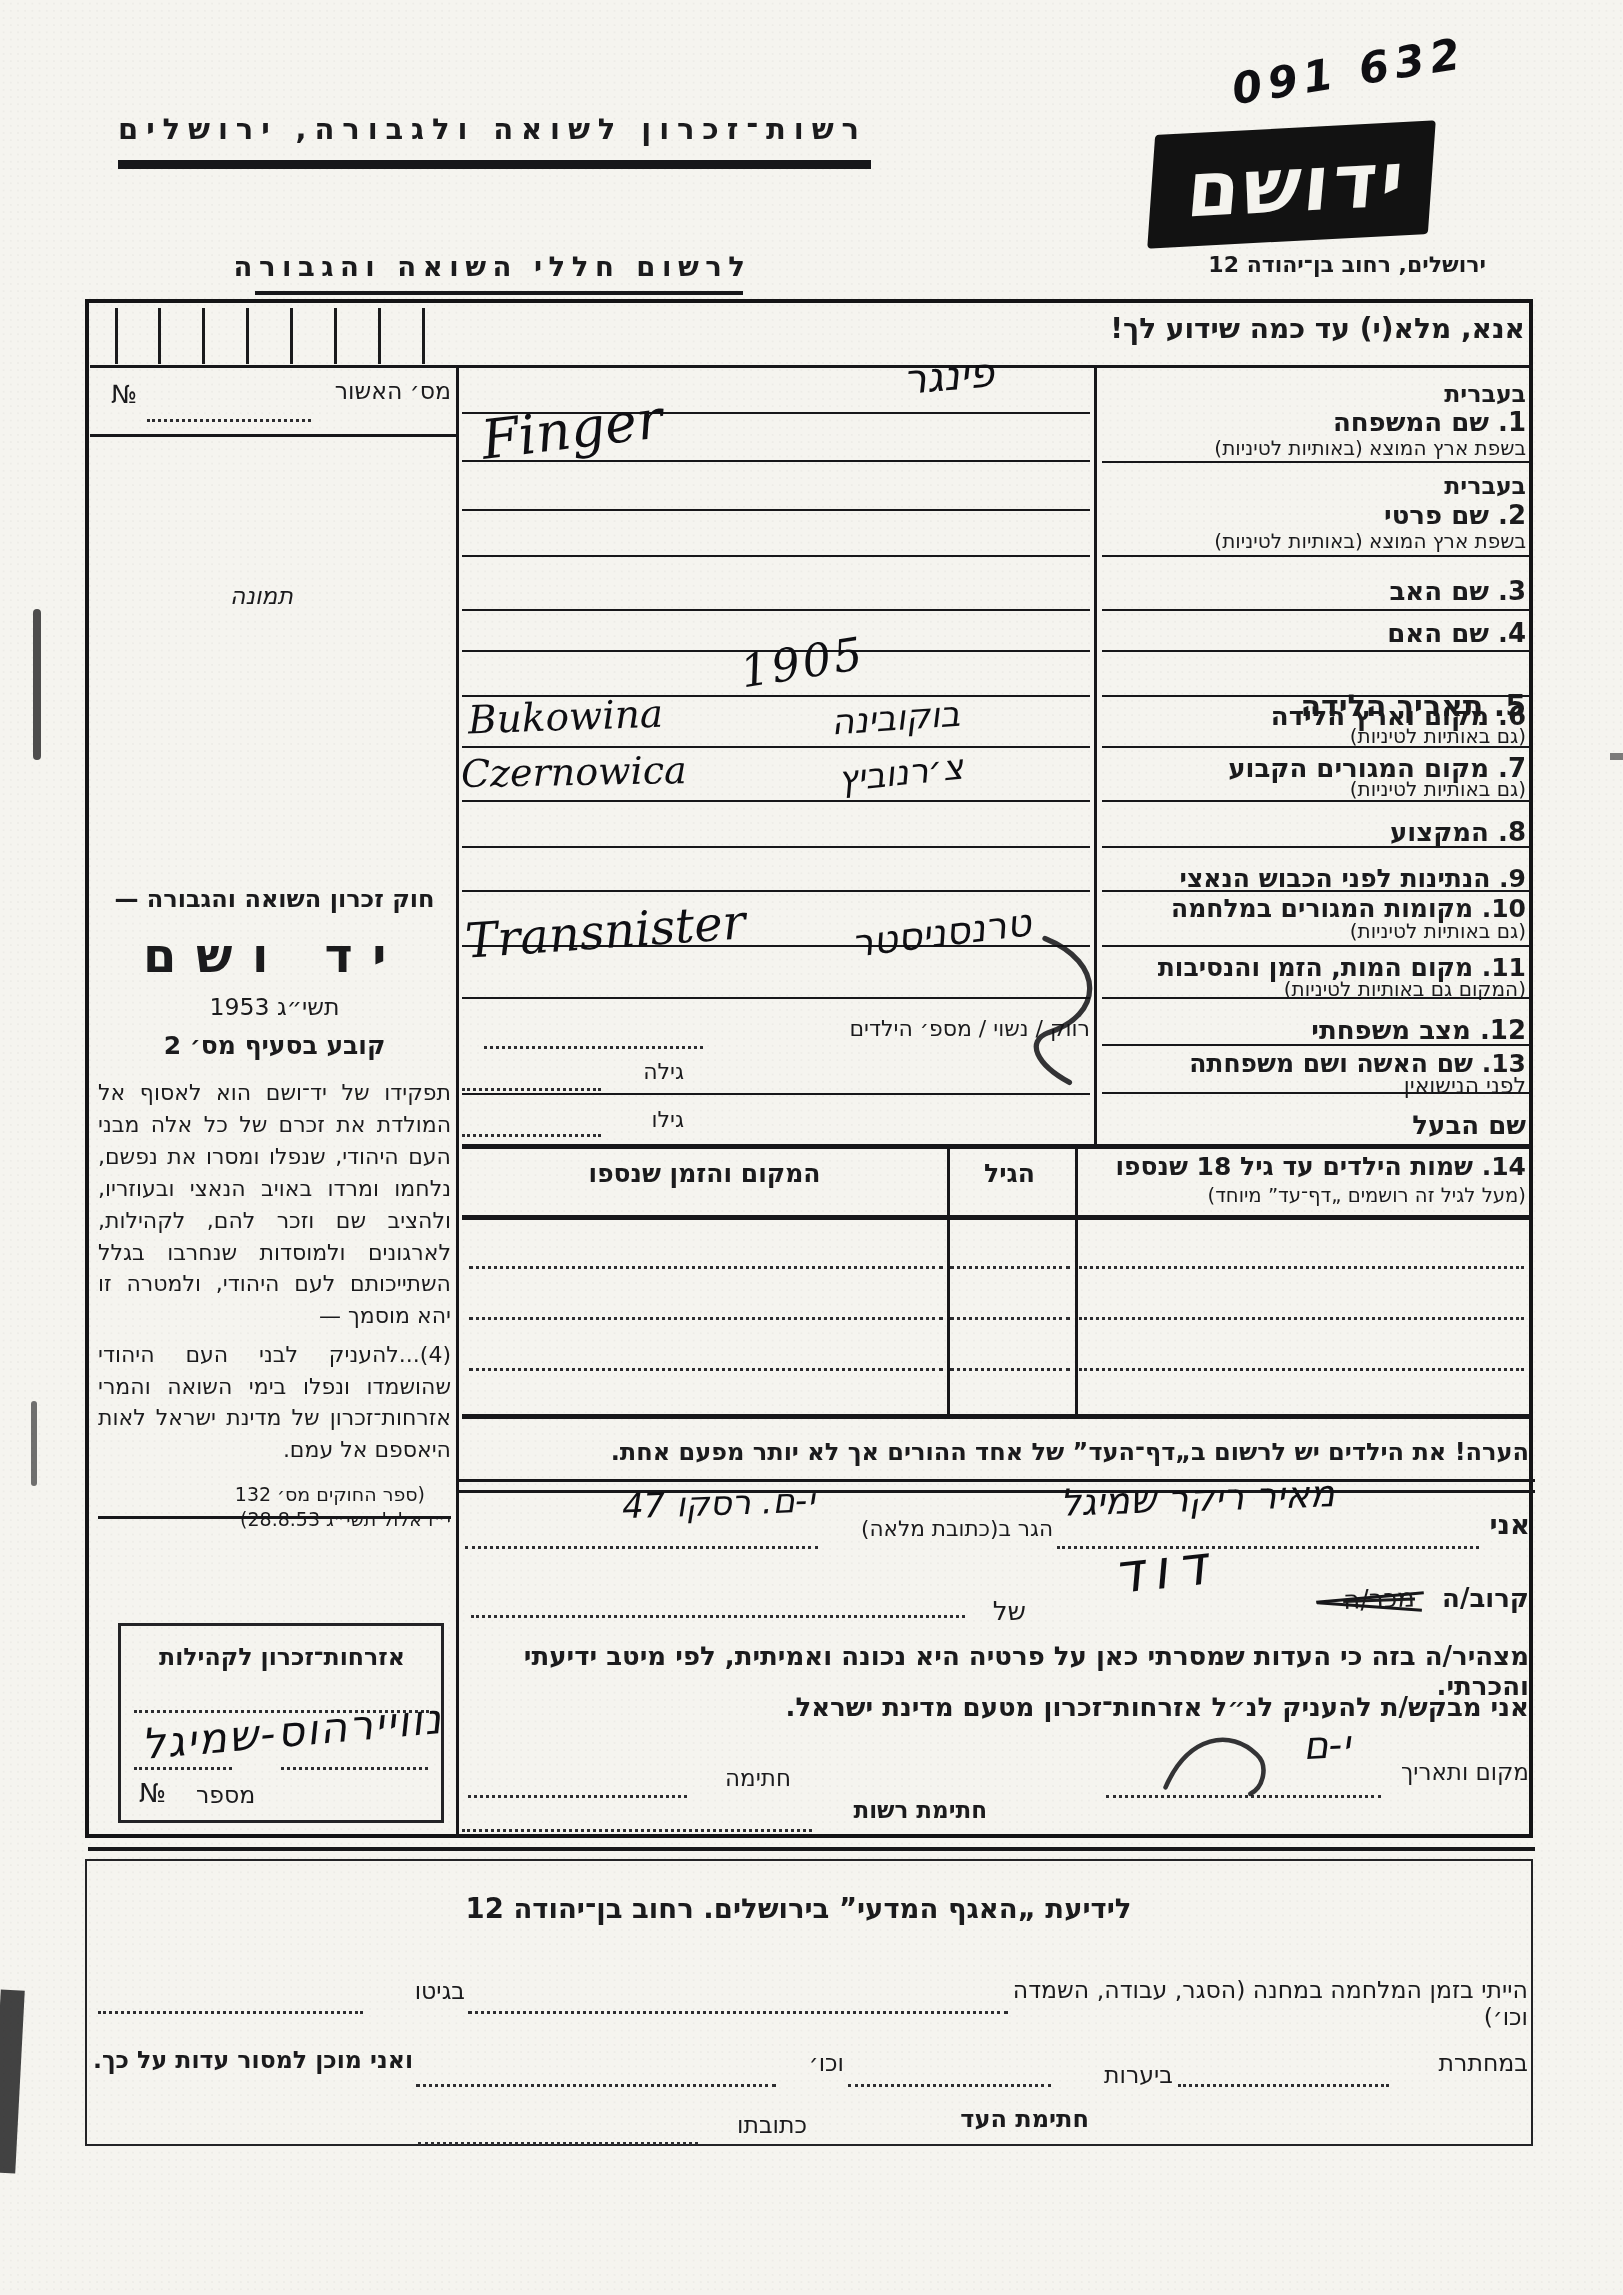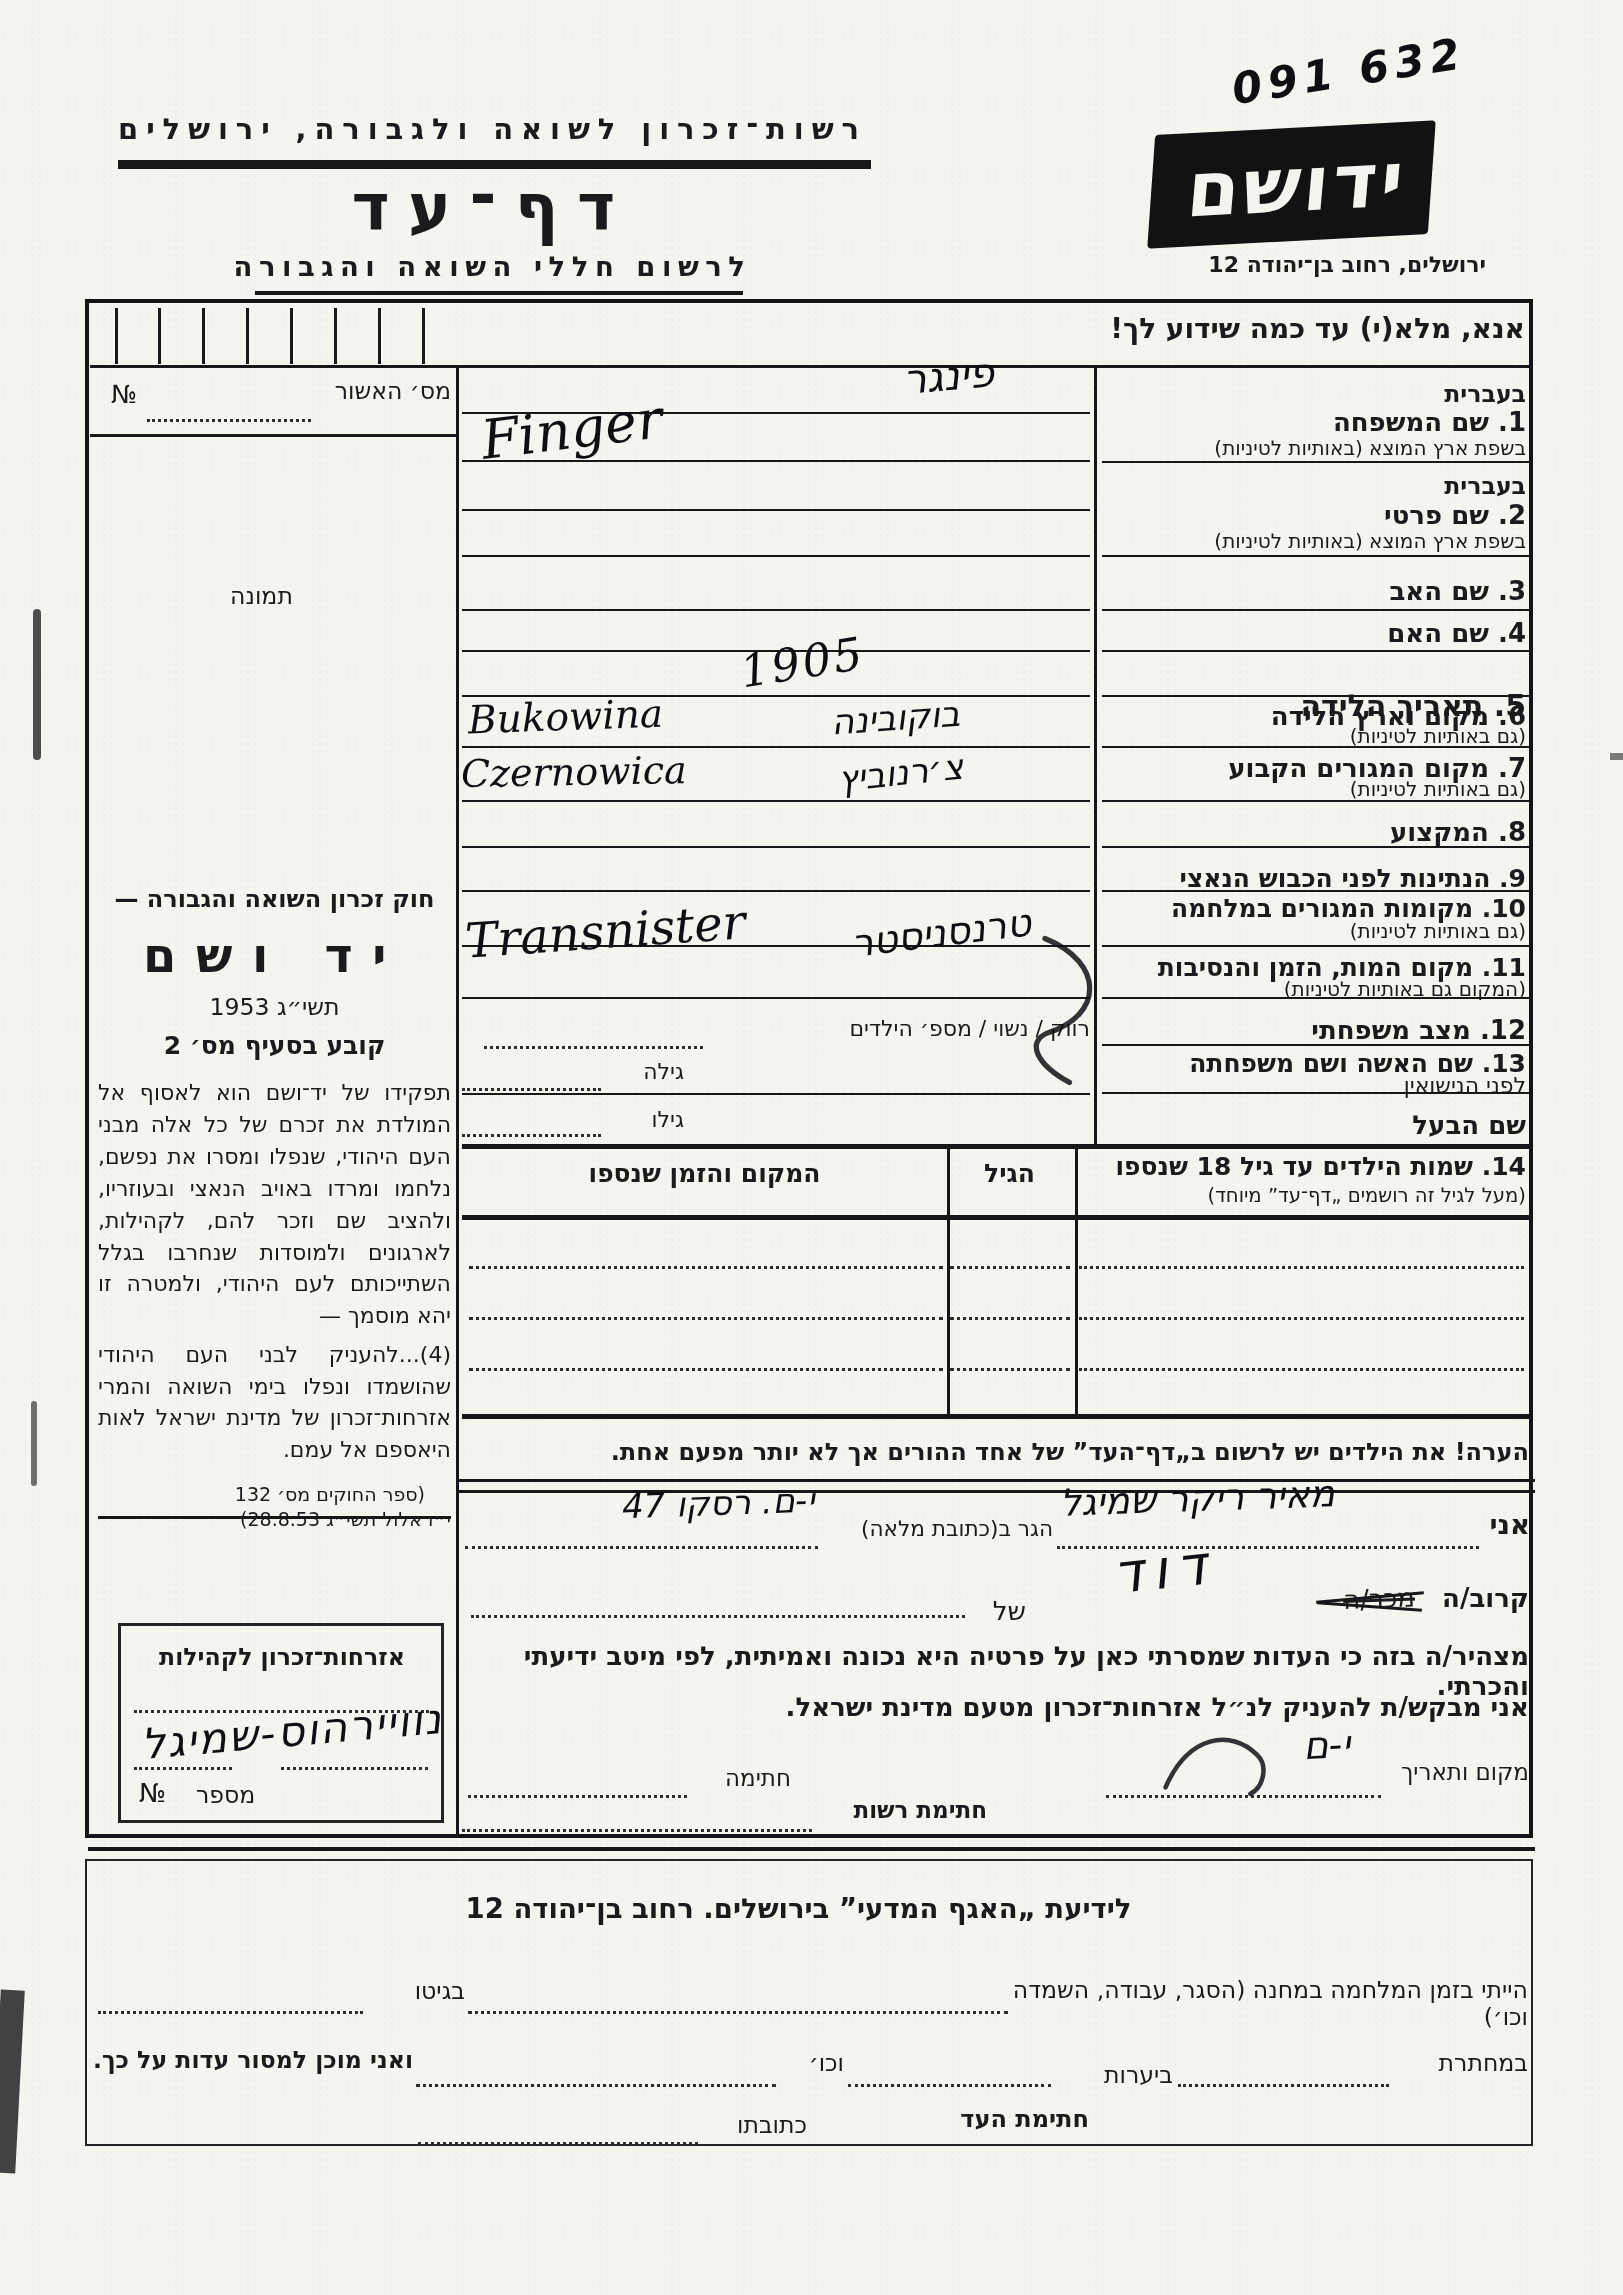--- a/index.html
+++ b/index.html
@@ -37,21 +37,20 @@
   <div class="hw" style="left:1231px;top:46px;font-size:43px;letter-spacing:5.9px;transform:rotate(-9deg);font-weight:bold;">632 091</div>
 
   <div class="logo">
     <span>ידושם</span>
   </div>
   <div class="lbl b" style="left:1106px;top:252px;width:380px;font-size:22px;">ירושלים, רחוב בן־יהודה 12</div>
 
   <div class="lbl ctr b" style="left:111px;top:113px;width:763px;font-size:29px;letter-spacing:7.9px;text-align:center;">רשות־זכרון לשואה ולגבורה, ירושלים</div>
   <div class="ln" style="left:118px;top:160px;width:753px;height:8.5px;"></div>
 
-  <div class="lbl ctr b" style="left:111px;top:171px;width:763px;font-size:65px;letter-spacing:18.3px;text-align:center;">דף־עד</div>
   <div class="lbl ctr b" style="left:111px;top:251px;width:763px;font-size:27.5px;letter-spacing:6.5px;text-align:center;">לרשום חללי השואה והגבורה</div>
   <div class="ln" style="left:255px;top:291px;width:488px;height:3.9px;"></div>
 
   <div class="frame" style="left:85px;top:299px;width:1448px;height:1539px;"></div>
 
   <div class="lbl b" style="left:1067px;top:313px;width:458px;font-size:28px;">אנא, מלא(י) עד כמה שידוע לך!</div>
   <div class="ln" style="left:90px;top:365px;width:1443px;height:3.3px;"></div>
 
   <div>
     <div class="tick" style="left:115px;"></div>
@@ -62,21 +61,21 @@
       <div class="tick" style="left:334px;"></div>
     <div class="tick" style="left:378px;"></div>
       <div class="tick" style="left:422px;"></div>
   </div>
 
   <div class="lbl" style="left:314px;top:378px;width:137px;font-size:23.6px;">מס׳ האשור</div>
   <div class="dots" style="left:147px;top:419px;width:164px;"></div>
   <div class="abs" style="left:111px;top:380px;font-size:25px;">№</div>
   <div class="ln" style="left:90px;top:434px;width:367px;height:2.6px;"></div>
 
-  <div class="lbl ctr" style="left:209px;top:583px;width:105px;font-size:23.6px;text-align:center;">תמונה</div>
+  <div class="lbl ctr" style="left:209px;top:583px;width:105px;font-size:23.6px;text-align:center;font-style:italic;">תמונה</div>
 
   <div class="ln" style="left:456px;top:365px;width:2.6px;height:1472px;"></div>
   <div class="ln" style="left:1094px;top:365px;width:2.6px;height:779px;"></div>
 
   <div class="abs rtl" style="left:98px;top:885px;width:353px;">
     <div class="ctr b" style="font-size:24px;">חוק זכרון השואה והגבורה —</div>
     <div class="ctr b" style="font-size:48px;letter-spacing:19.6px;margin-top:14.4px;">יד ושם</div>
     <div class="ctr" style="font-size:23.6px;margin-top:9.2px;">תשי״ג 1953</div>
     <div class="ctr b" style="font-size:25px;margin-top:10.5px;">קובע בסעיף מס׳ 2</div>
     <div style="font-size:22px;line-height:1.45;text-align:justify;margin-top:17px;">תפקידו של יד־ושם הוא לאסוף אל המולדת את זכרם של כל אלה מבני העם היהודי, שנפלו ומסרו את נפשם, נלחמו ומרדו באויב הנאצי ובעוזריו, ולהציב שם וזכר להם, לקהילות, לארגונים ולמוסדות שנחרבו בגלל השתייכותם לעם היהודי, ולמטרה זו יהא מוסמך —</div>

